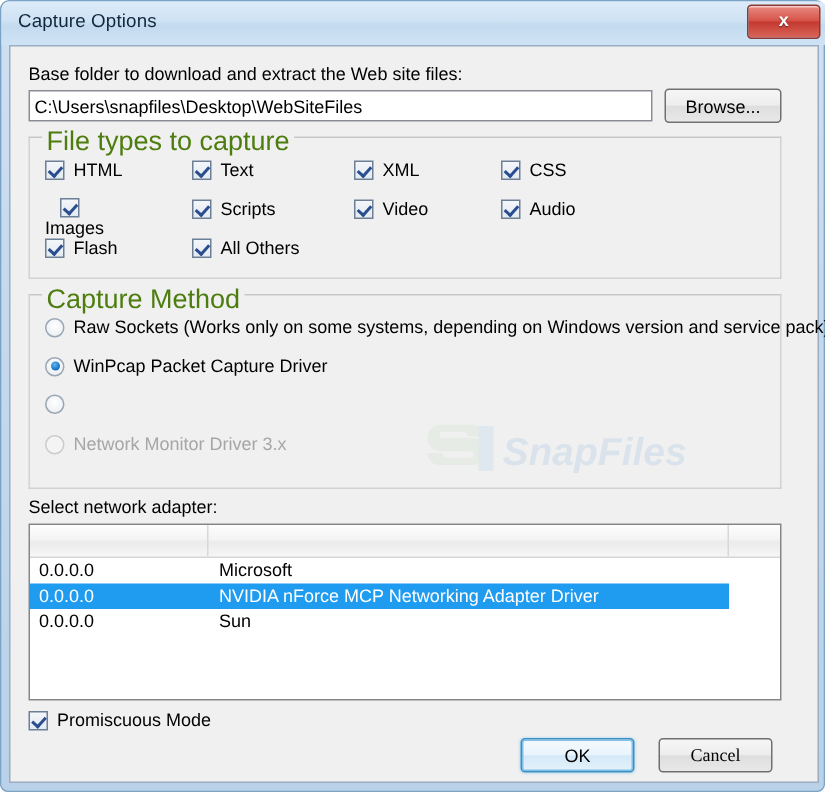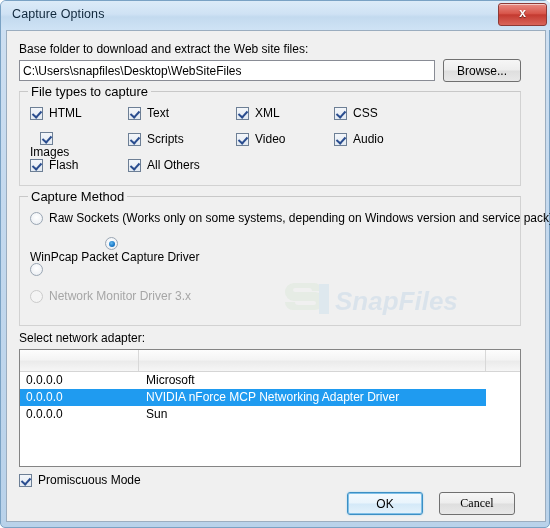--- a/index.html
+++ b/index.html
@@ -112,22 +112,22 @@
     position: absolute;
     box-sizing: border-box;
     border: 1px solid #d2d2d2;
     border-top-color: #c8c8c8;
   }
   .group-title {
     position: absolute;
     top: -8px; left: 8px;
     background: #f0f0f0;
     padding: 0 3px;
-    font-size: 13px;
-    color: #000000;
+    font-size: 18px;
+    color: #4d7c0f;
     white-space: nowrap;
   }
   #group-filetypes { left: 12px; top: 60px; width: 502px; height: 95px; }
   #group-method    { left: 12px; top: 165px; width: 502px; height: 130px; }
 
   
   .checkitem {
     position: absolute;
     display: flex;
     align-items: center;
@@ -324,21 +324,21 @@
           <span class="cb-label">All Others</span>
         </div>
       </div>
 
     <div class="groupbox" id="group-method">
       <div class="group-title">Capture Method</div>
     <div class="radioitem" style="left: 10px; top: 14px;">
           <span class="rbox"></span>
           <span class="r-label">Raw Sockets  (Works only on some systems, depending on Windows version and service pack)</span>
         </div>
-        <div class="radioitem" style="left: 10px; top: 40px; flex-direction: column;">
+        <div class="radioitem" style="left: 10px; top: 40px;">
           <span class="rbox selected"></span>
           <span class="r-label">WinPcap Packet Capture Driver</span>
         </div>
         <div class="radioitem" style="left: 10px; top: 66px;">
           <span class="rbox"></span>
         </div>
         <div class="radioitem" style="left: 10px; top: 92px;">
           <span class="rbox disabled"></span>
           <span class="r-label disabled">Network Monitor Driver 3.x</span>
         </div>

